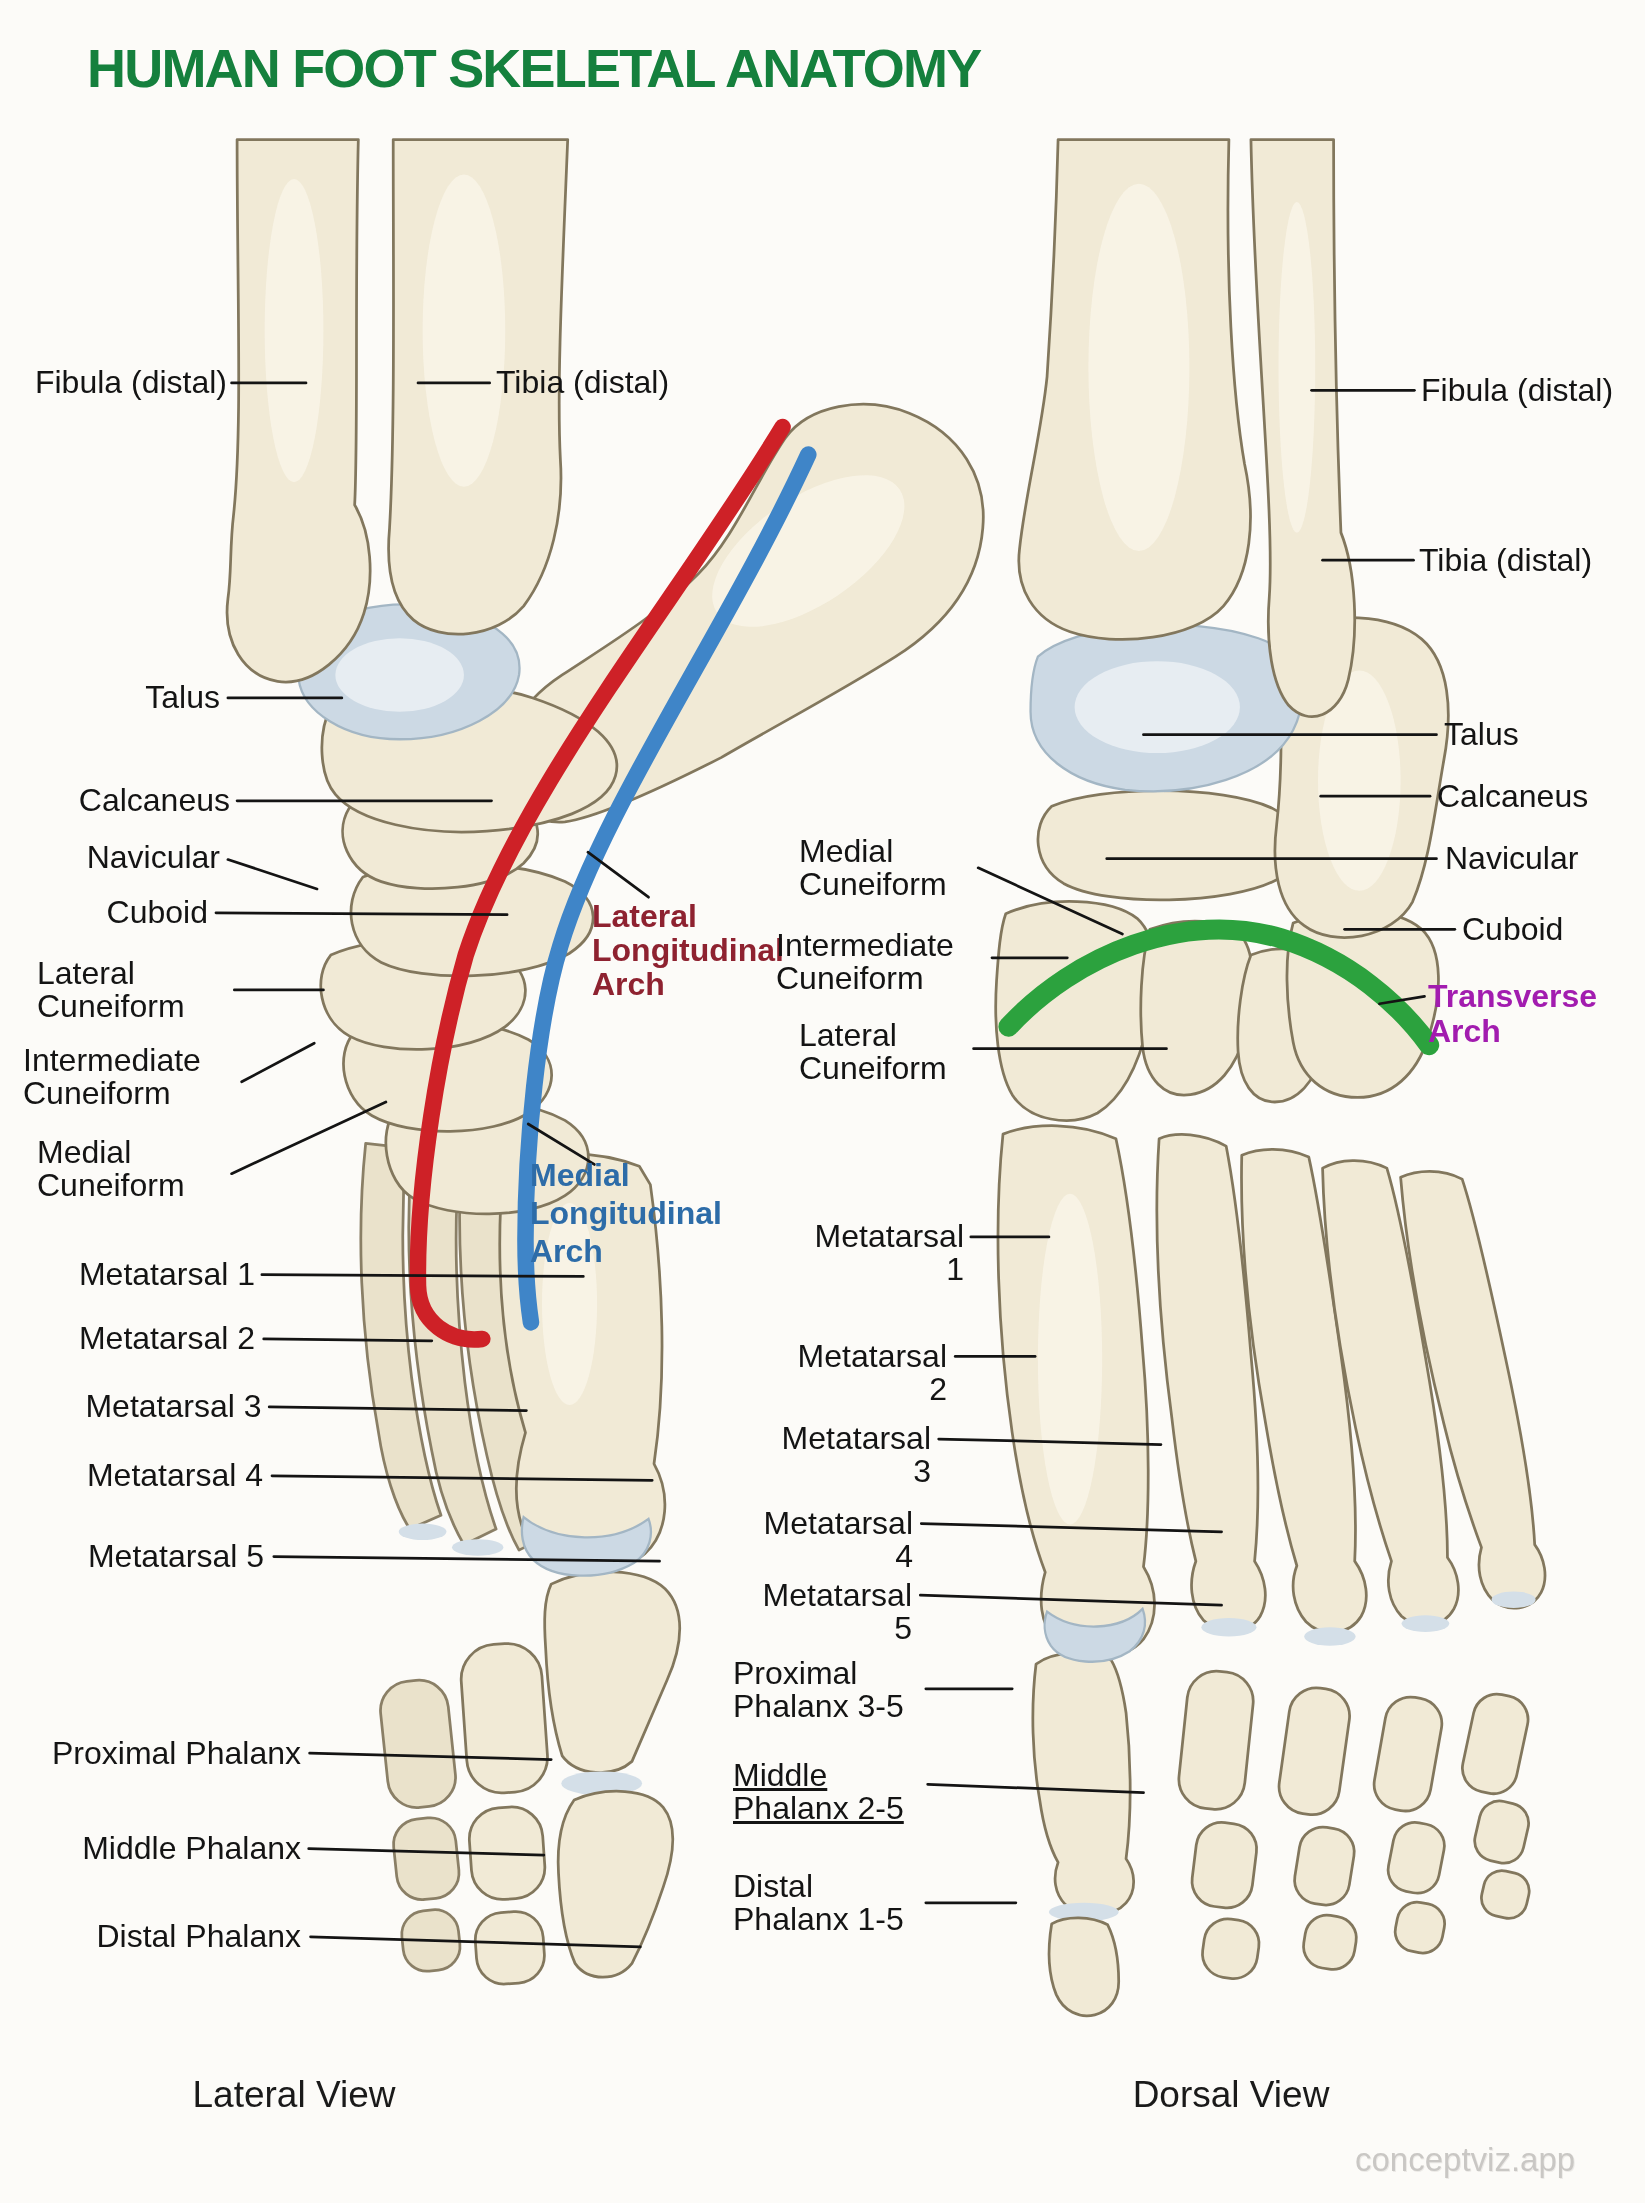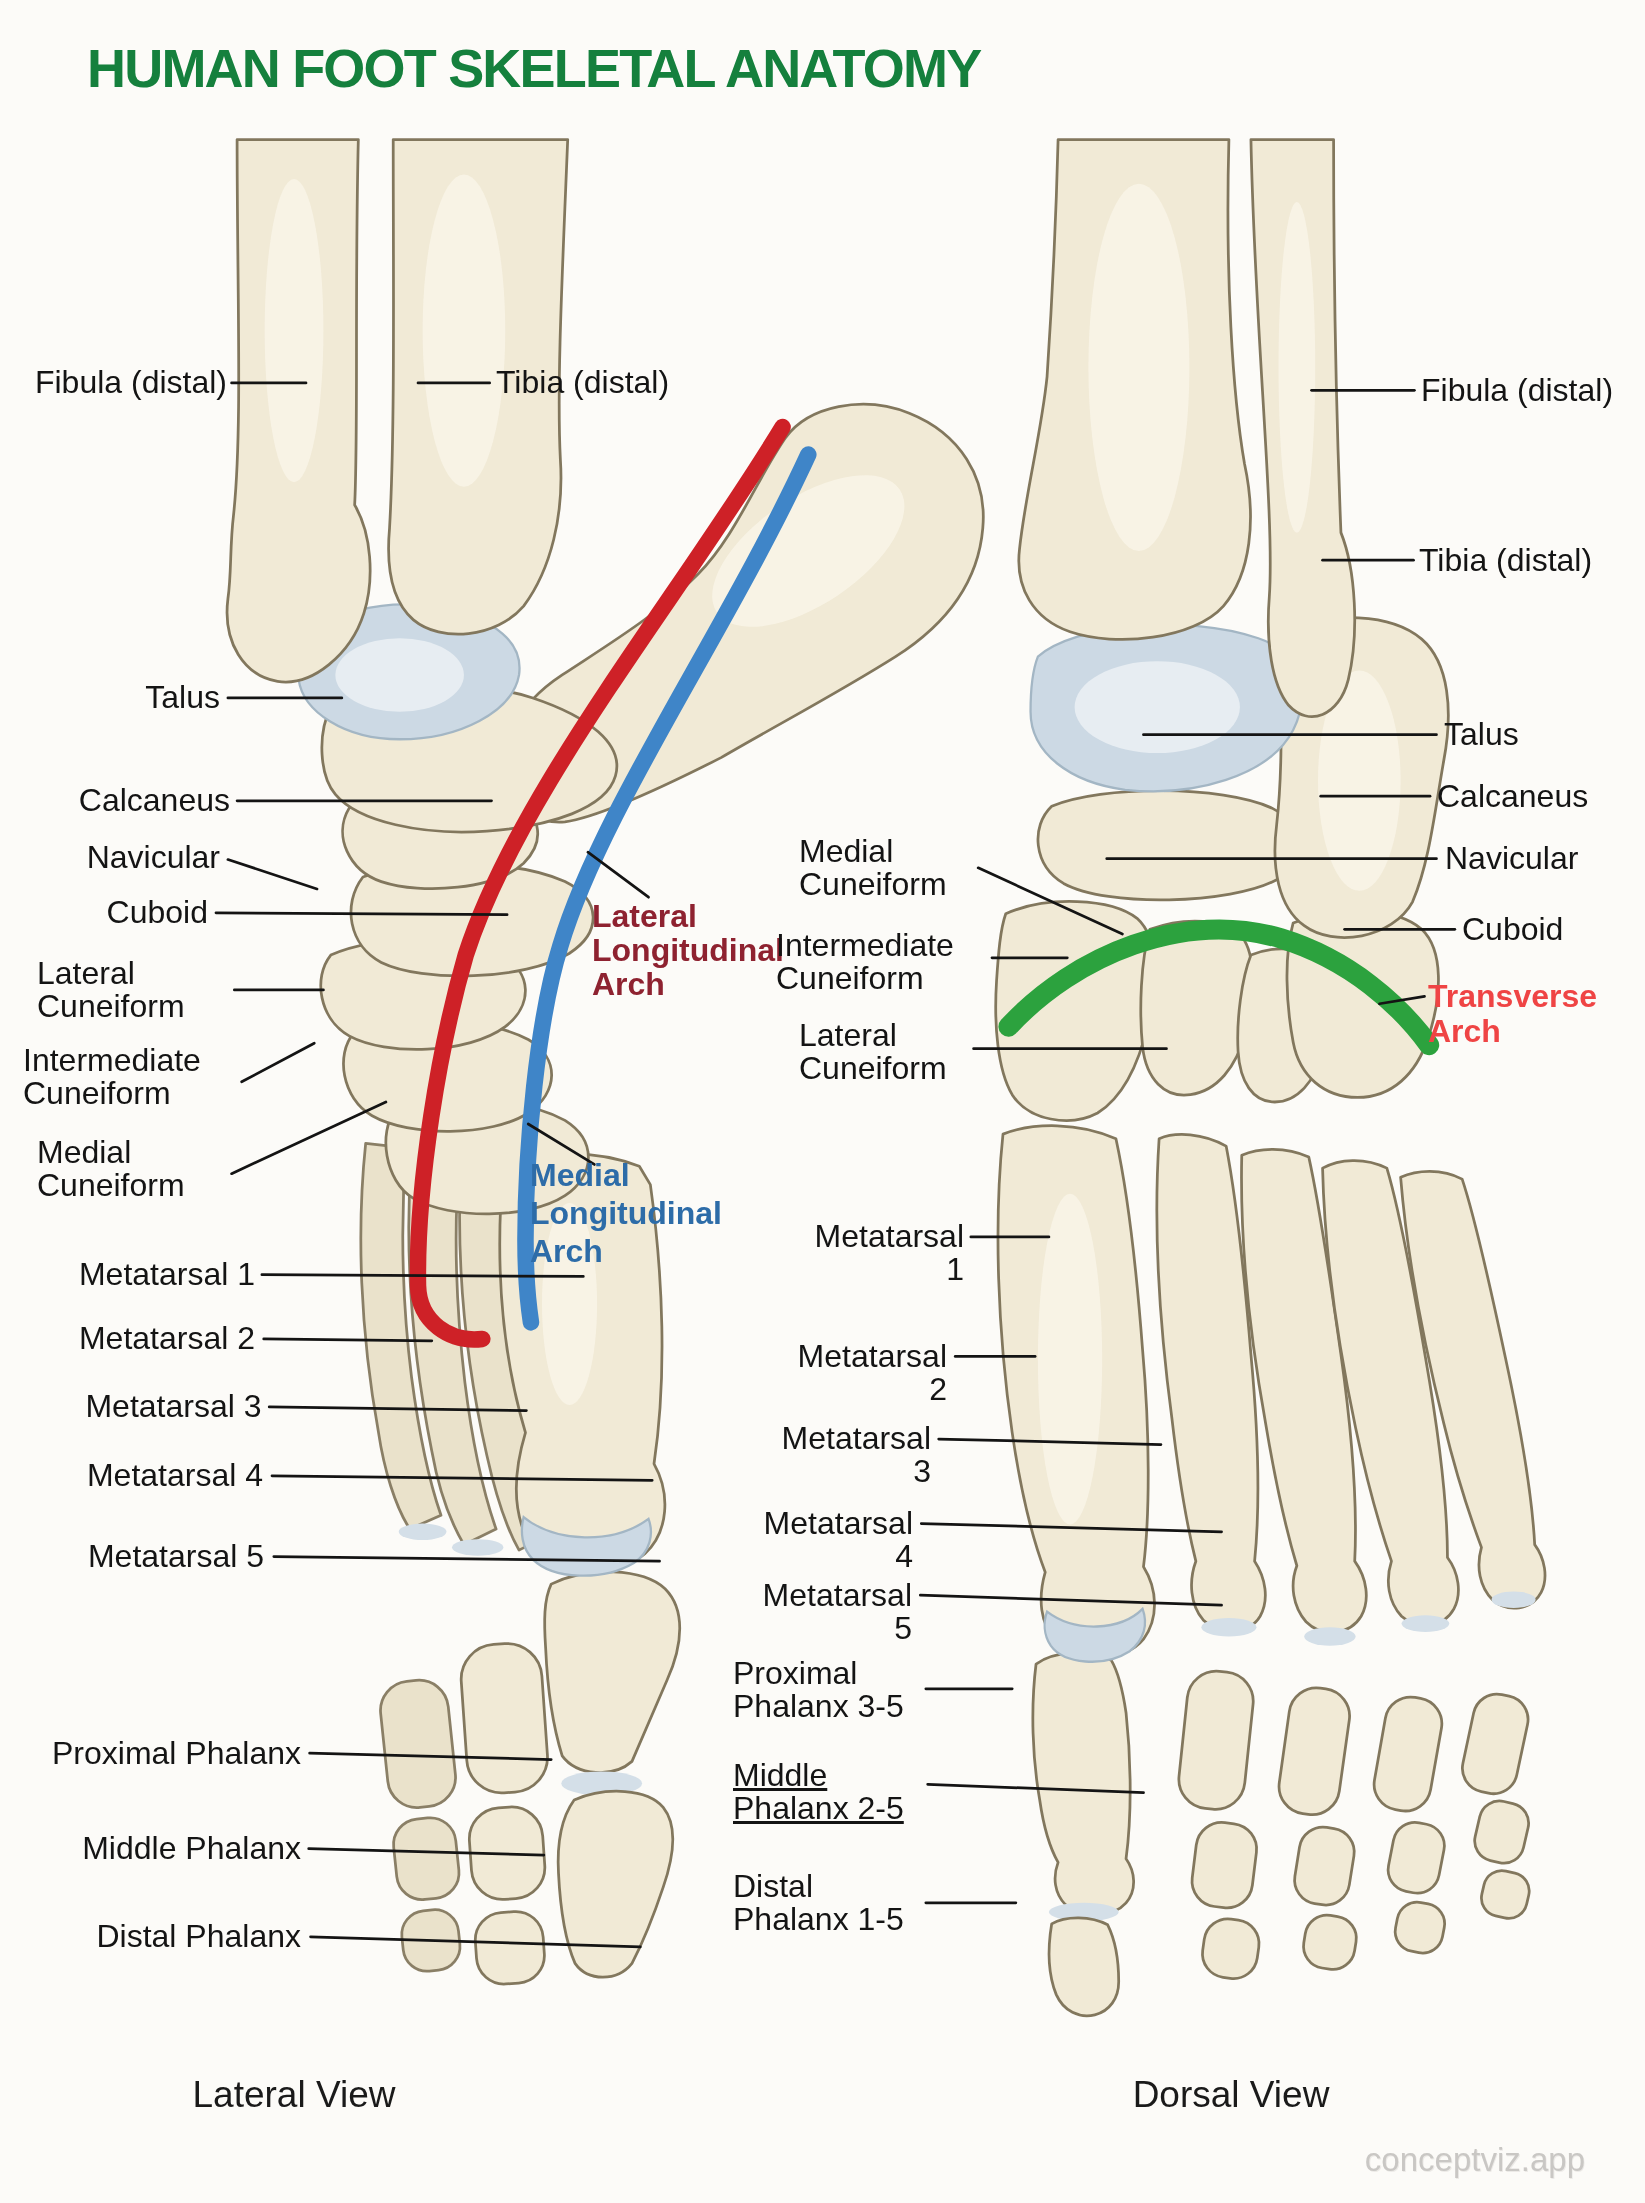--- a/index.html
+++ b/index.html
@@ -4,25 +4,25 @@
 <style>
   html,body{margin:0;padding:0;background:#ffffff;}
   #page{position:relative;width:1646px;height:2204px;background:#fcfbf8;overflow:hidden;
         font-family:"Liberation Sans", sans-serif;}
   #art{position:absolute;left:0;top:0;}
   .lbl{position:absolute;font-size:32px;line-height:33px;color:#141414;white-space:pre-line;}
   .r{text-align:right;} .c{text-align:left;} .l{text-align:left;}
   .archlbl{font-weight:bold;}
   .red{color:#8e2230;line-height:34px;}
   .blue{color:#2d6ca8;line-height:38px;}
-  .green{color:#ef4444;line-height:35px;}
+  .green{color:#a21caf;line-height:35px;}
   #title{position:absolute;left:87px;top:37px;width:918px;font-size:54px;font-weight:bold;
          letter-spacing:-1.8px;color:#15803d;white-space:nowrap;}
   .caption{position:absolute;font-size:37px;font-weight:normal;color:#1a1a1a;text-align:center;}
-  #watermark{position:absolute;left:1355px;top:2141px;width:230px;text-align:right;
+  #watermark{position:absolute;left:1355px;top:2141px;width:230px;text-align:left;
              font-size:33px;color:#c9c7c4;text-shadow:0.9px 0.9px 0 #eceae7;}
   .bone{fill:#f1ead6;stroke:#82775d;stroke-width:3;stroke-linejoin:round;}
   .bone2{fill:#eae2cb;stroke:#8a7f66;stroke-width:3;stroke-linejoin:round;}
   .cart{fill:#ccd9e4;stroke:#a3b6c4;stroke-width:2.5;}
   .cart2{fill:#d4dfe8;stroke:none;}
   .hl{fill:#f9f5e8;opacity:.85;stroke:none;}
   .chl{fill:#e7edf2;stroke:none;}
   .leader{stroke:#141414;stroke-width:3;stroke-linecap:round;fill:none;}
 </style>
 </head>

